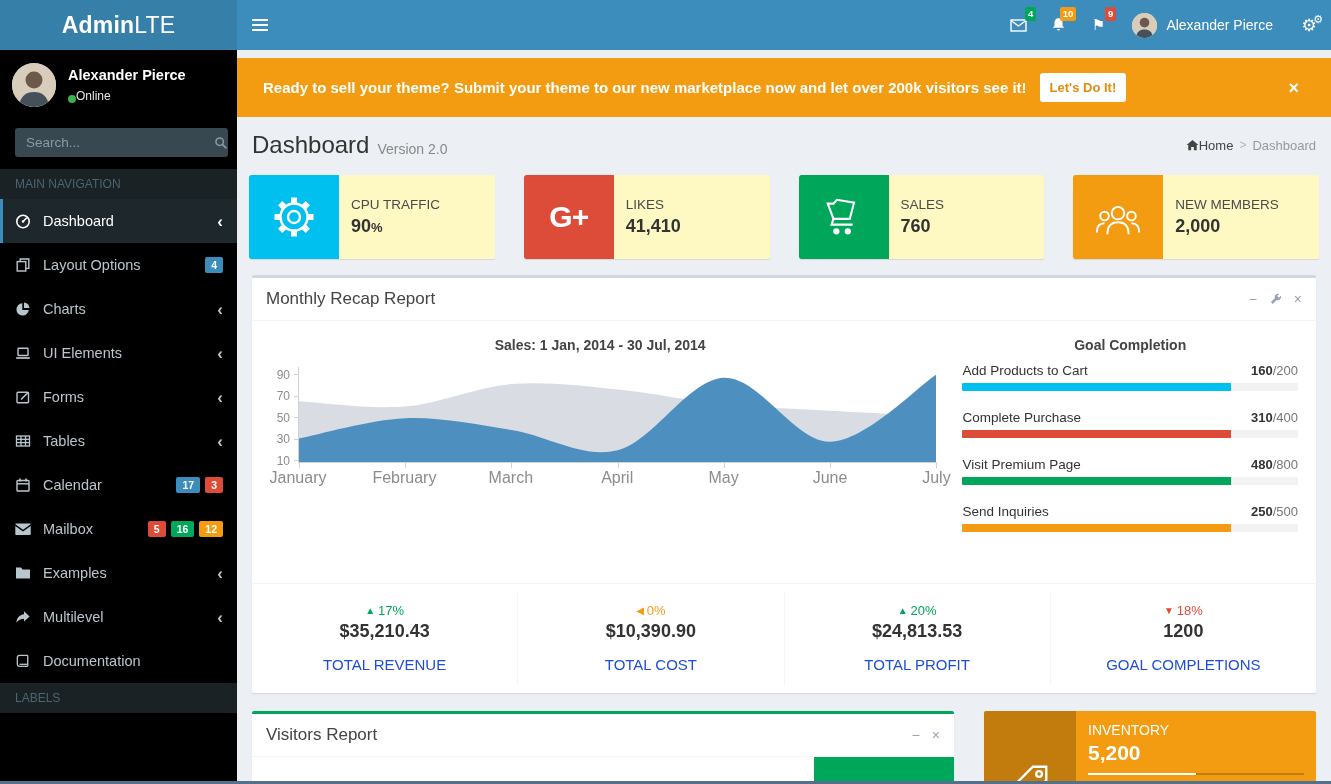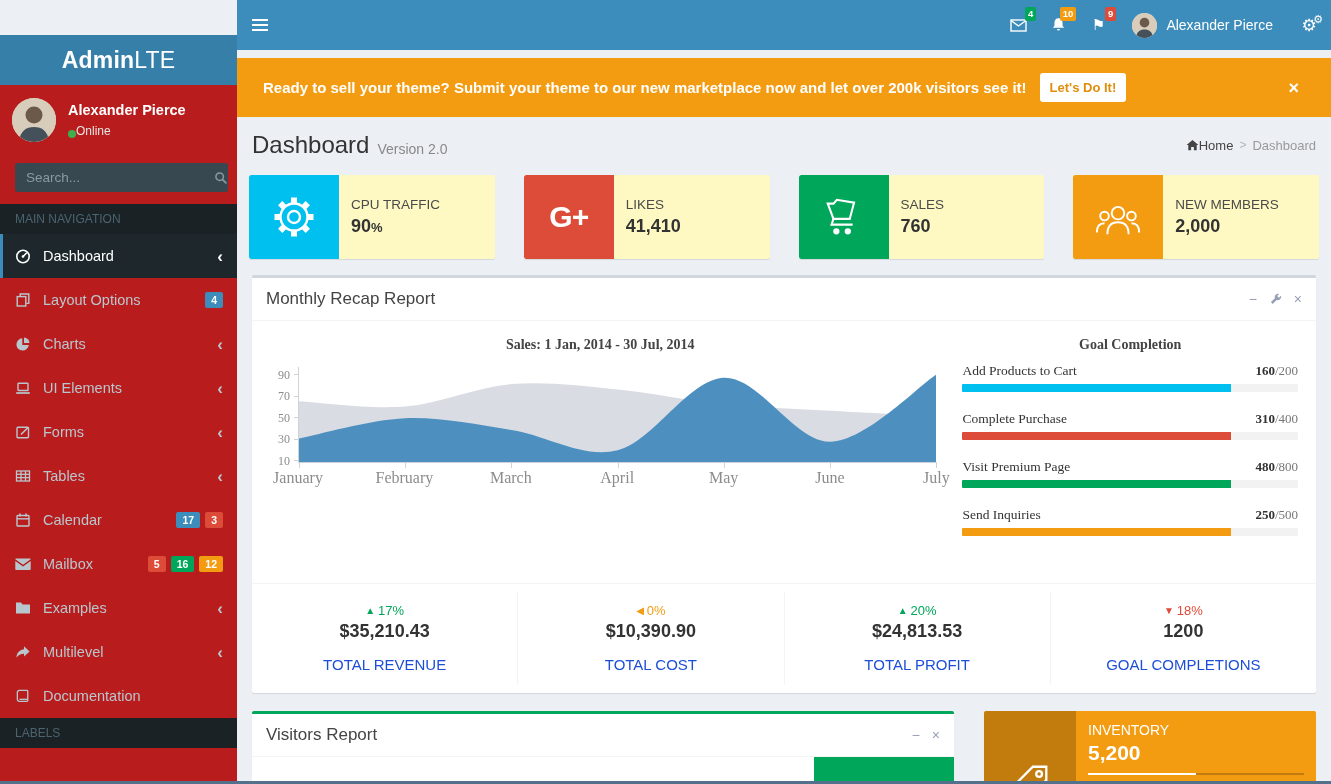--- a/index.html
+++ b/index.html
@@ -1,21 +1,21 @@
 <!DOCTYPE html>
 <html><head>
 <meta charset="utf-8">
 <style>
   * { margin:0; padding:0; box-sizing:border-box; }
   html,body { width:1331px; height:784px; overflow:hidden; }
   body { font-family:"Liberation Sans", sans-serif; background:#ecf0f5; font-size:14px; }
   .app { display:flex; height:784px; }
 
   
-  .sidebar { width:237px; flex:0 0 237px; background:#b91c1c; display:flex; flex-direction:column; overflow:hidden;margin-top:35px; }
+  .sidebar { width:237px; flex:0 0 237px; background:#000000; display:flex; flex-direction:column; overflow:hidden; }
   .logo { height:50px; background:#367fa9; color:#fff; font-size:23px; display:flex; align-items:center; justify-content:center; flex:0 0 50px; letter-spacing:.2px; }
   .logo .bold { font-weight:700; }
   .user-panel { display:flex; align-items:center; gap:12px; padding:13px 12px 13px 12px; }
   .avatar { border-radius:50%; overflow:hidden; background:#d9cdbb; flex-shrink:0; }
   .avatar svg { display:block; width:100%; height:100%; }
   .avatar-44 { width:44px; height:44px; }
   .avatar-25 { width:25px; height:25px; }
   .up-info .name { color:#fff; font-weight:700; font-size:14.5px; margin-bottom:6px; }
   .up-status { color:#e6e6e6; font-size:12px; display:flex; align-items:flex-end; }
   .dot { width:8px; height:8px; border-radius:50%; background:#3db04b; display:inline-block; }
@@ -72,21 +72,21 @@
 
   .box { background:#fff; border-radius:2px; box-shadow:0 1px 1px rgba(0,0,0,0.1); }
   .box-default { border-top:3px solid #d2d6de; }
   .box-green { border-top:3px solid #00a65a; }
   .box-head { display:flex; align-items:center; padding:11px 14px; border-bottom:1px solid #f4f4f4; }
   .box-title { font-size:17px; color:#444; }
   .box-tools { margin-left:auto; display:flex; align-items:center; gap:12px; color:#97a0b3; }
   .tool { cursor:pointer; font-size:14px; line-height:1; display:flex; align-items:center; }
 
   .recap { margin:16px 15px 0 15px; }
-  .recap-body { display:flex; padding:12px 12px 0 12px; height:262px;font-family:Liberation Serif, serif; }
+  .recap-body { display:flex; padding:12px 12px 0 12px; height:262px; }
   .chart-col { flex:1 1 66%; min-width:0; padding-right:14px; }
   .goal-col { flex:0 0 34%; padding:0 6px 0 12px; }
   .chart-title { text-align:center; font-weight:700; font-size:14px; color:#444; margin:4px 0 14px 0; }
   .chart-area { display:flex; }
   .y-axis { width:34px; position:relative; flex:0 0 34px; }
   .y-label { position:absolute; right:8px; transform:translateY(-50%); font-size:12px; color:#8c8c8c; }
   .plot { flex:1; position:relative; border-left:1px solid #cfd2d6; border-bottom:1px solid #cfd2d6; height:96px; }
   .plot svg { position:absolute; inset:0; width:100%; height:100%; }
   .y-tick { position:absolute; left:-5px; width:5px; height:1px; background:#cfd2d6; }
   .x-tick { position:absolute; bottom:-6px; width:1px; height:6px; background:#cfd2d6; }

